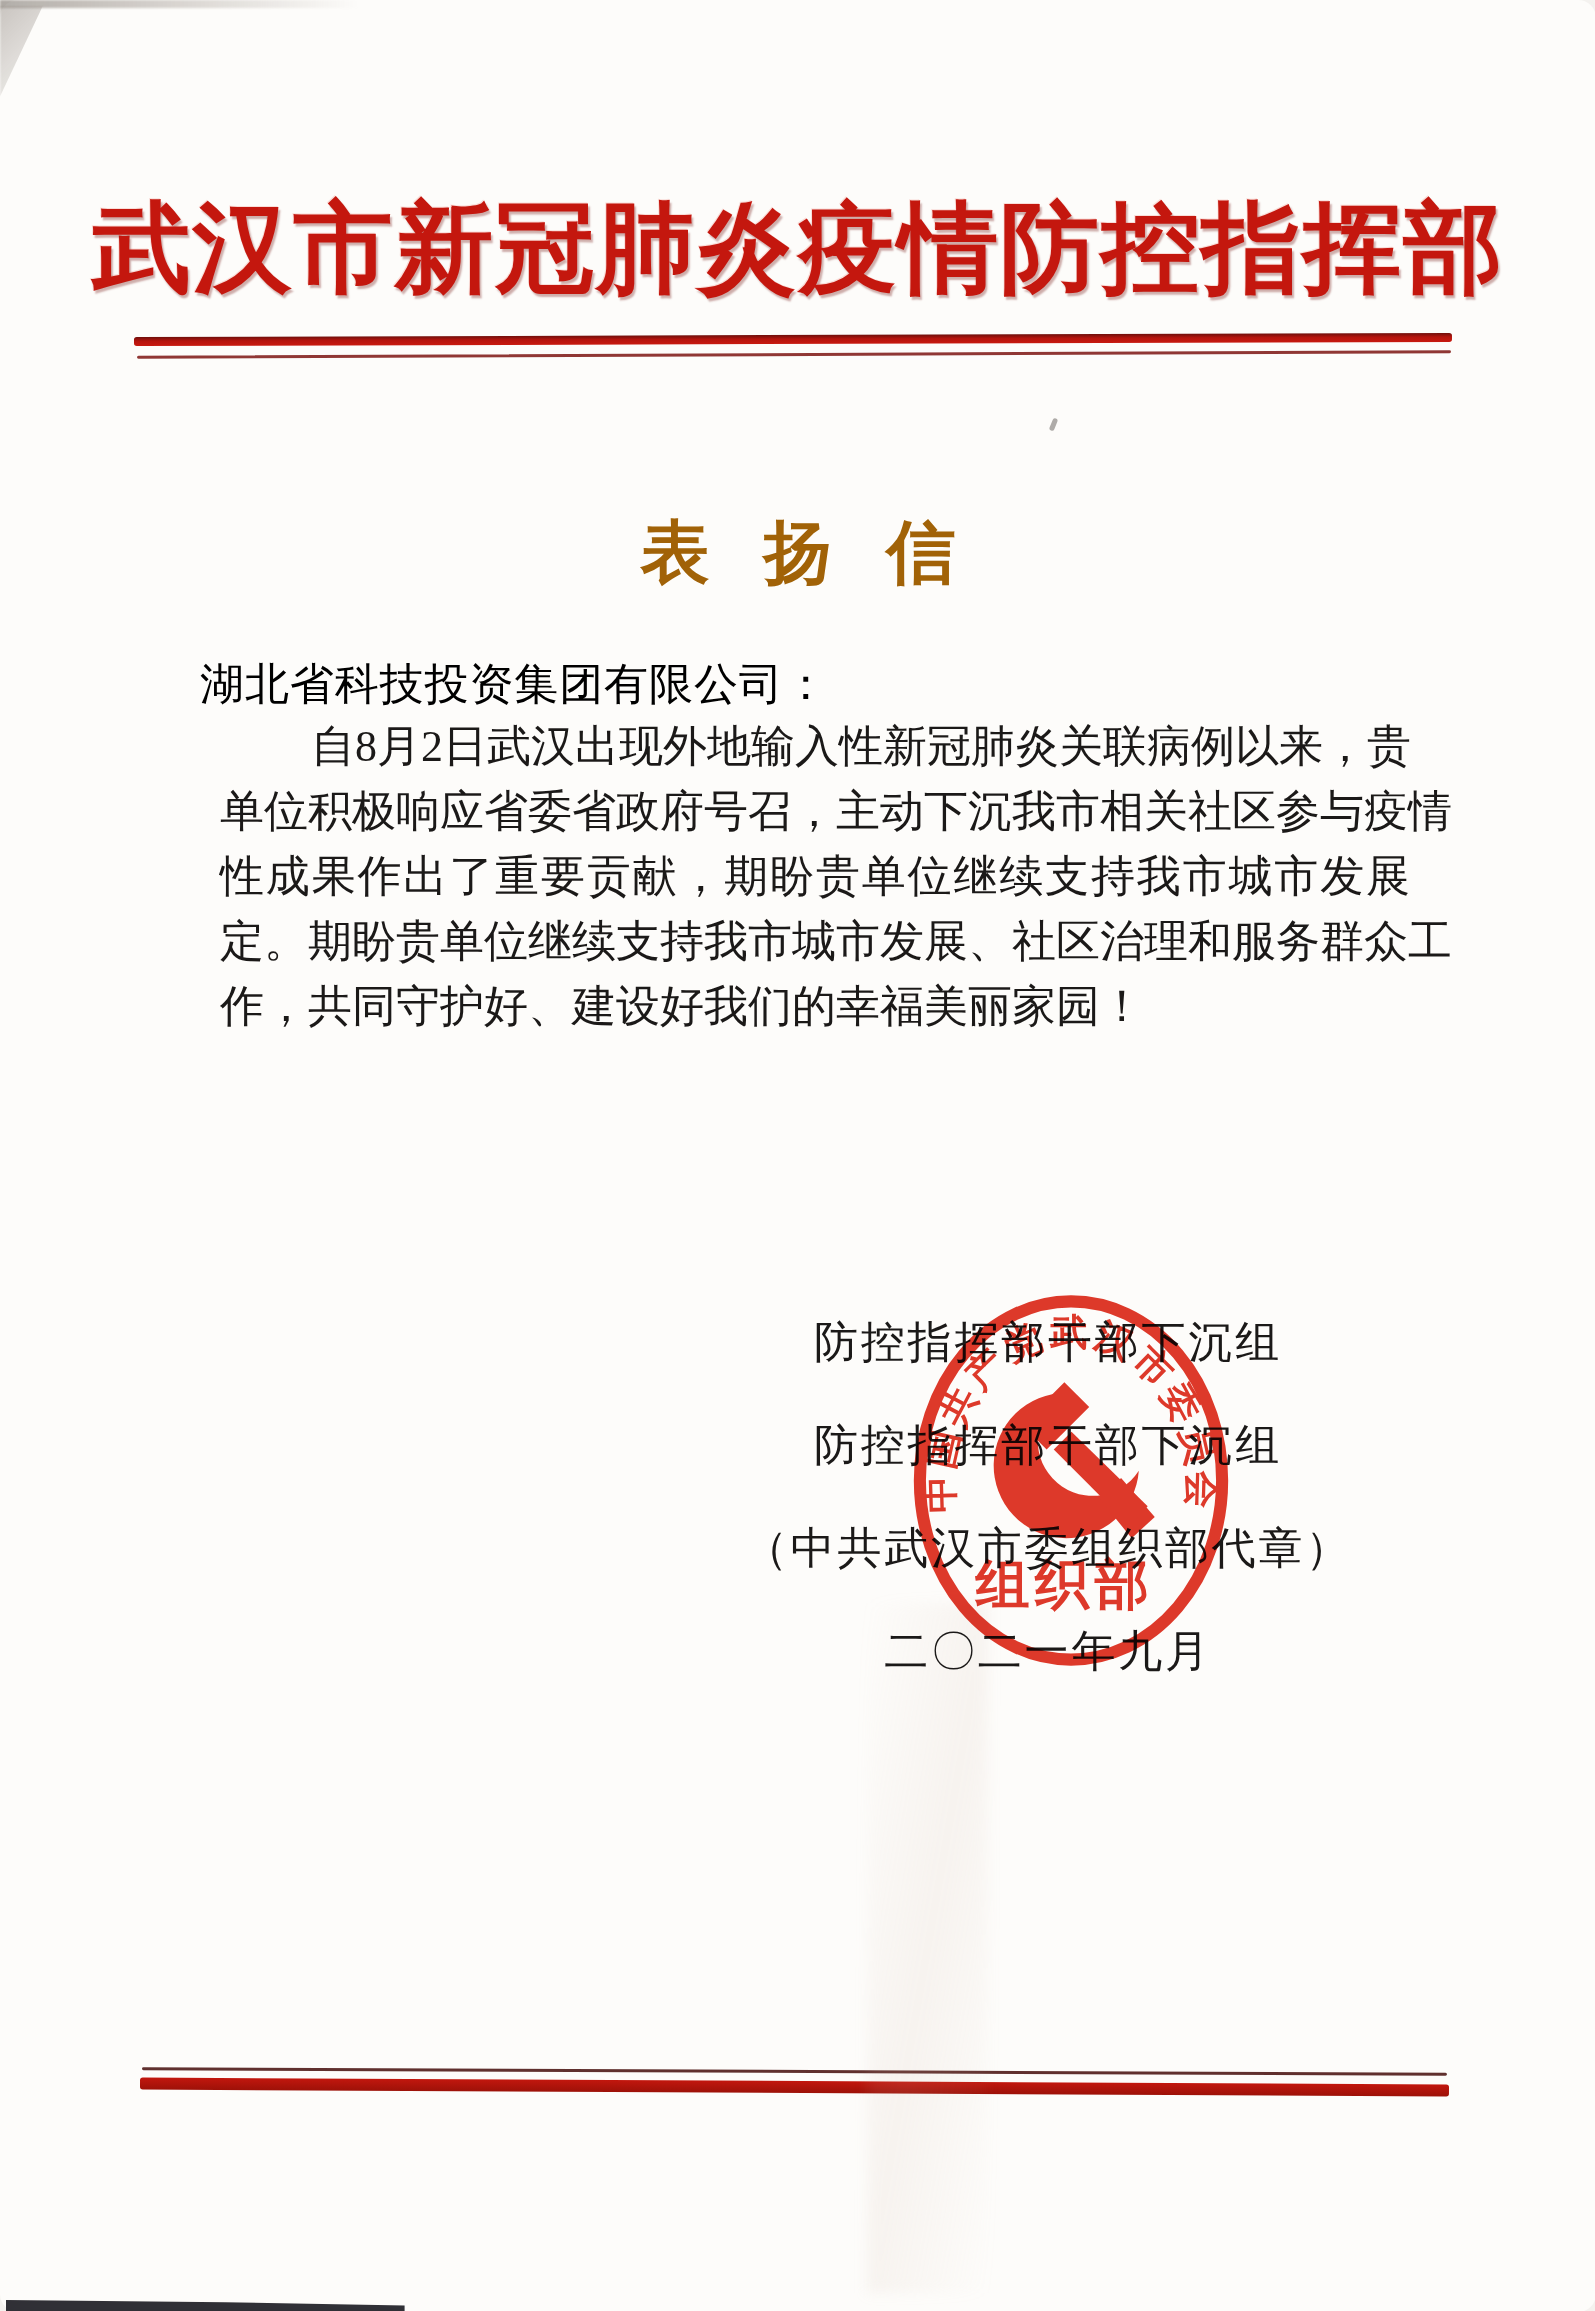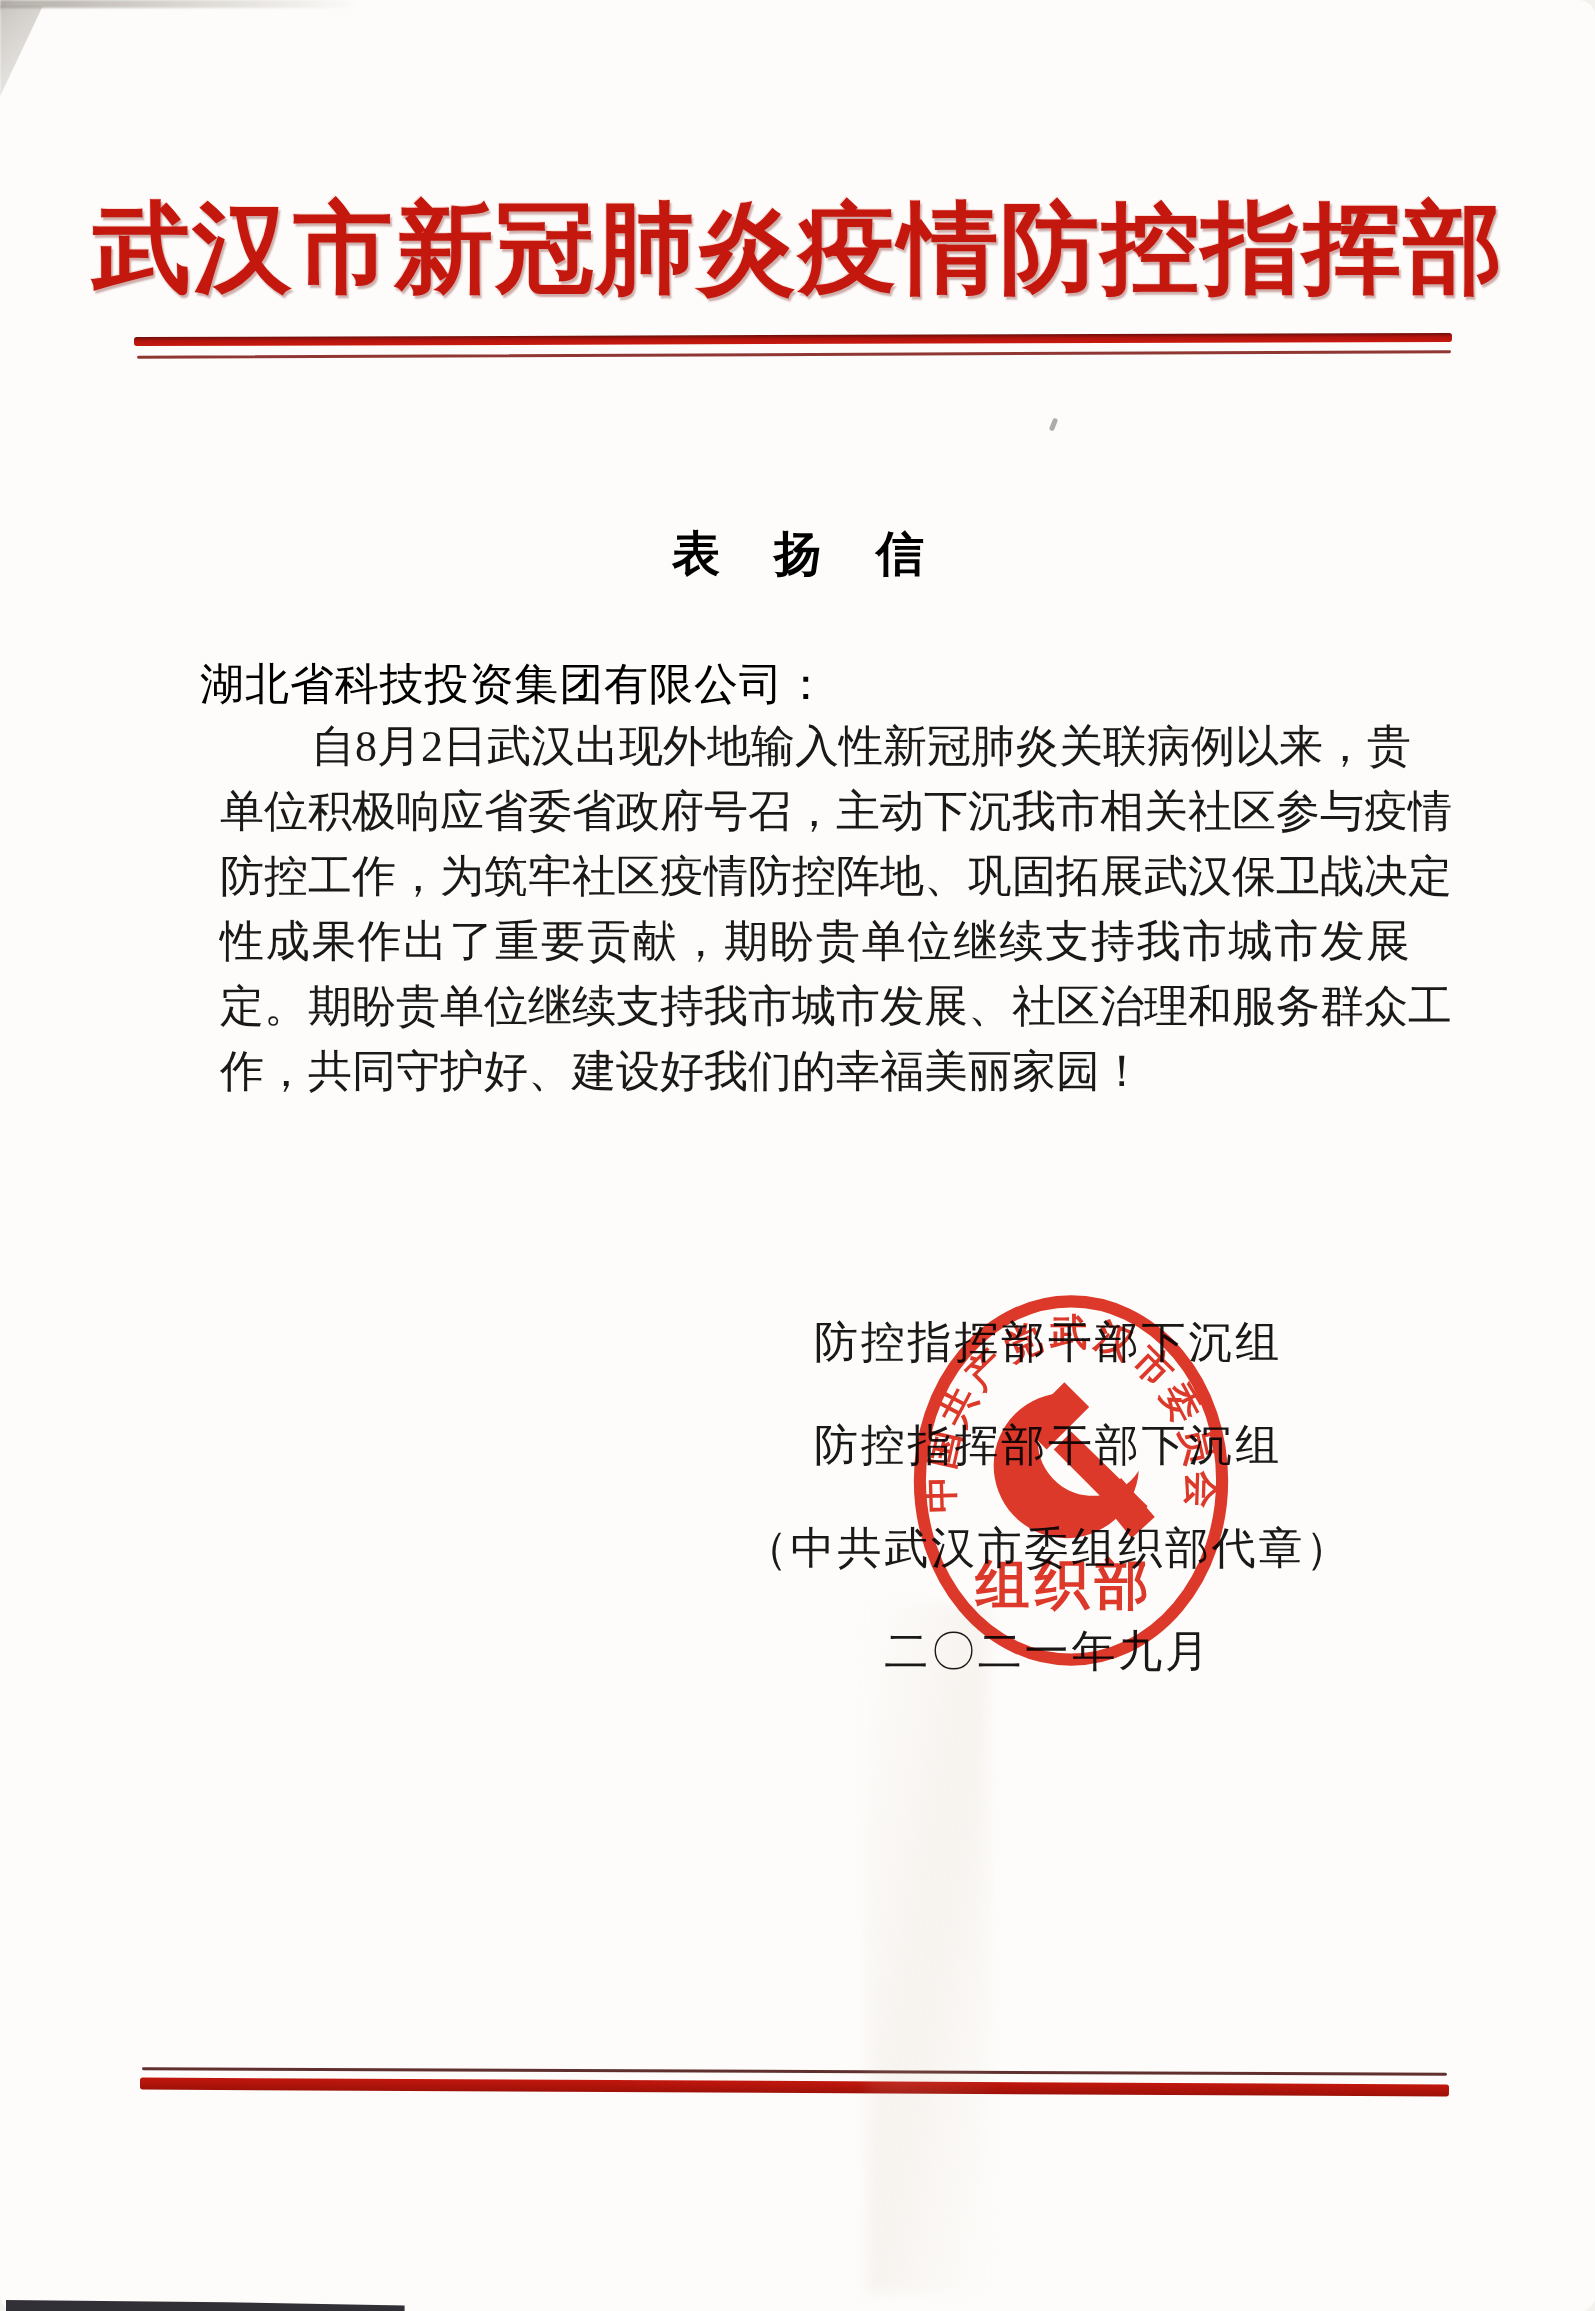--- a/index.html
+++ b/index.html
@@ -25,22 +25,22 @@
     background:linear-gradient(to bottom,#6f0f0b,#b5140d 45%,#c8190f);
     transform:rotate(-0.18deg);
   }
   .rule-top-thin{
     left:137px;top:353px;width:1314px;height:2.8px;
     background:#7c1410;opacity:.85;transform:rotate(-0.25deg);
   }
   
   .doc-title{
     position:absolute;top:502px;left:0;width:100%;
-    text-align:center;font-size:48px;font-weight:700;line-height:103px;
-    color:#000000;letter-spacing:54px;padding-left:54px;box-sizing:border-box;
+    text-align:center;font-size:69px;font-weight:700;line-height:103px;
+    color:#a16207;letter-spacing:54px;padding-left:54px;box-sizing:border-box;
     white-space:nowrap;
   }
   
   .salutation{
     position:absolute;top:652px;left:200px;
     font-size:44px;line-height:65px;color:#000000;
     letter-spacing:0.9px;white-space:nowrap;
   }
   .body-block{
     position:absolute;top:714px;left:200px;width:1190px;
@@ -110,21 +110,20 @@
   <div class="rule rule-top-thick"></div>
   <div class="rule rule-top-thin"></div>
 
   <div class="doc-title">表扬信</div>
 
   <div class="salutation">湖北省科技投资集团有限公司：</div>
 
   <div class="body-block">
     <div class="body-line first">自8月2日武汉出现外地输入性新冠肺炎关联病例以来，贵</div>
     <div class="body-line">单位积极响应省委省政府号召，主动下沉我市相关社区参与疫情</div>
-    <div class="body-line">防控工作，为筑牢社区疫情防控阵地、巩固拓展武汉保卫战决定</div>
     <div class="body-line">性成果作出了重要贡献，期盼贵单位继续支持我市城市发展</div>
     <div class="body-line">定。期盼贵单位继续支持我市城市发展、社区治理和服务群众工</div>
     <div class="body-line last">作，共同守护好、建设好我们的幸福美丽家园！</div>
   </div>
 
   <div class="signature">
     <div class="sig-line">防控指挥部干部下沉组</div>
     <div class="sig-line">防控指挥部干部下沉组</div>
     <div class="sig-line">（中共武汉市委组织部代章）</div>
     <div class="sig-line">二〇二一年九月</div>

